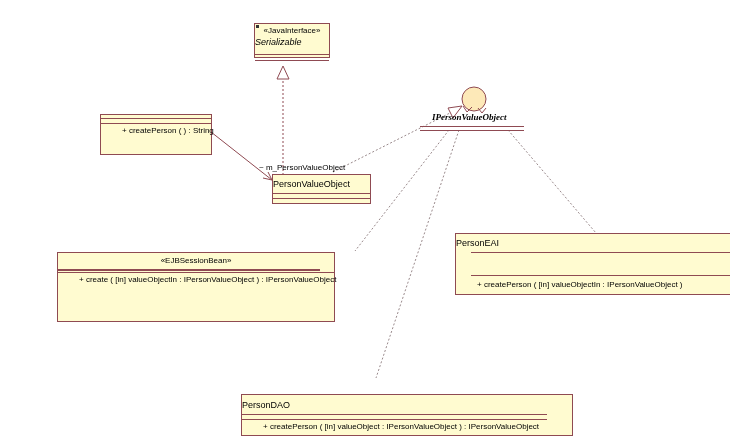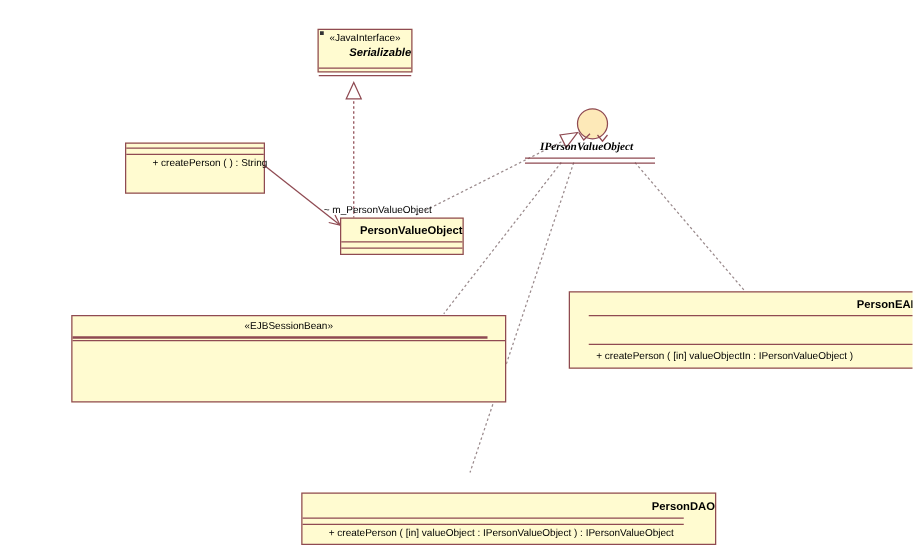--- a/index.html
+++ b/index.html
@@ -1,21 +1,21 @@
 <!DOCTYPE html>
 <html><head>
 <meta charset="utf-8">
 <style>
   html, body { margin: 0; padding: 0; background: #ffffff; }
   body { width: 730px; height: 441px; position: relative; overflow: hidden;
          font-family: "Liberation Sans", sans-serif; }
   #links { position: absolute; left: 0; top: 0; width: 730px; height: 441px; }
   .cls { position: absolute; background: #fffbd0; border: 1px solid #8f4a52;
          box-sizing: border-box; color: #000; }
-  .cls .name { text-align: right; font-weight: bold; font-size: 9px; line-height: 12px; white-space: nowrap; }
+  .cls .name { text-align: left; font-weight: normal; font-size: 9px; line-height: 12px; white-space: nowrap; }
   .cls .stereo { text-align: center; font-size: 8px; line-height: 10px; white-space: nowrap; }
   .cls .sep { border-top: 1px solid #8f4a52; }
   .cls .op { font-size: 8px; line-height: 11px; padding-left: 21px; white-space: nowrap; }
   .italic { font-style: italic; }
   .label { position: absolute; font-size: 8px; white-space: nowrap; color: #000; }
   .iface-name { position: absolute; font-size: 9px; font-weight: bold; font-style: italic; white-space: nowrap; }
   .iface-bar { position: absolute; border-top: 1px solid #8f4a52; }
   .corner-mark { position: absolute; width: 3px; height: 3px; background: #333; }
 </style>
 </head>
@@ -60,24 +60,25 @@
 <div class="cls" style="left:272px; top:174px; width:99px; height:30px;">
   <div class="name" style="margin-top:3px;">PersonValueObject</div>
   <div class="sep" style="margin-top:3px;"></div>
   <div class="sep" style="margin-top:4px;"></div>
 </div>
 
 <div class="iface-name" style="left:432px; top:112px;font-family:Liberation Serif, serif;">IPersonValueObject</div>
 <div class="iface-bar" style="left:420px; top:126px; width:104px;"></div>
 <div class="iface-bar" style="left:420px; top:130px; width:104px;"></div>
 
-<div class="cls" style="left:57px; top:252px; width:348px; height:70px;">
+<div class="cls" style="left:57px; top:252px; width:278px; height:70px;">
   <div class="stereo" style="margin-top:3px;">«EJBSessionBean»</div>
   <div class="sep" style="margin-top:3px; border-top-width:2px; margin-right:14px;"></div>
   <div class="sep" style="margin-top:1px;"></div>
+  <div class="op" style="margin-top:1px;">+ create ( [in] valueObjectIn : IPersonValueObject ) : IPersonValueObject</div>
 </div>
 
 <div class="cls" style="left:455px; top:233px; width:277px; height:62px;">
   <div class="name" style="margin-top:3px;">PersonEAI</div>
   <div class="sep" style="margin-top:3px; margin-left:15px; margin-right:-6px;"></div>
   <div class="sep" style="margin-top:22px; margin-left:15px; margin-right:-6px;"></div>
   <div class="op" style="margin-top:3px;">+ createPerson ( [in] valueObjectIn : IPersonValueObject )</div>
 </div>
 
 <div class="cls" style="left:241px; top:394px; width:332px; height:42px;">

